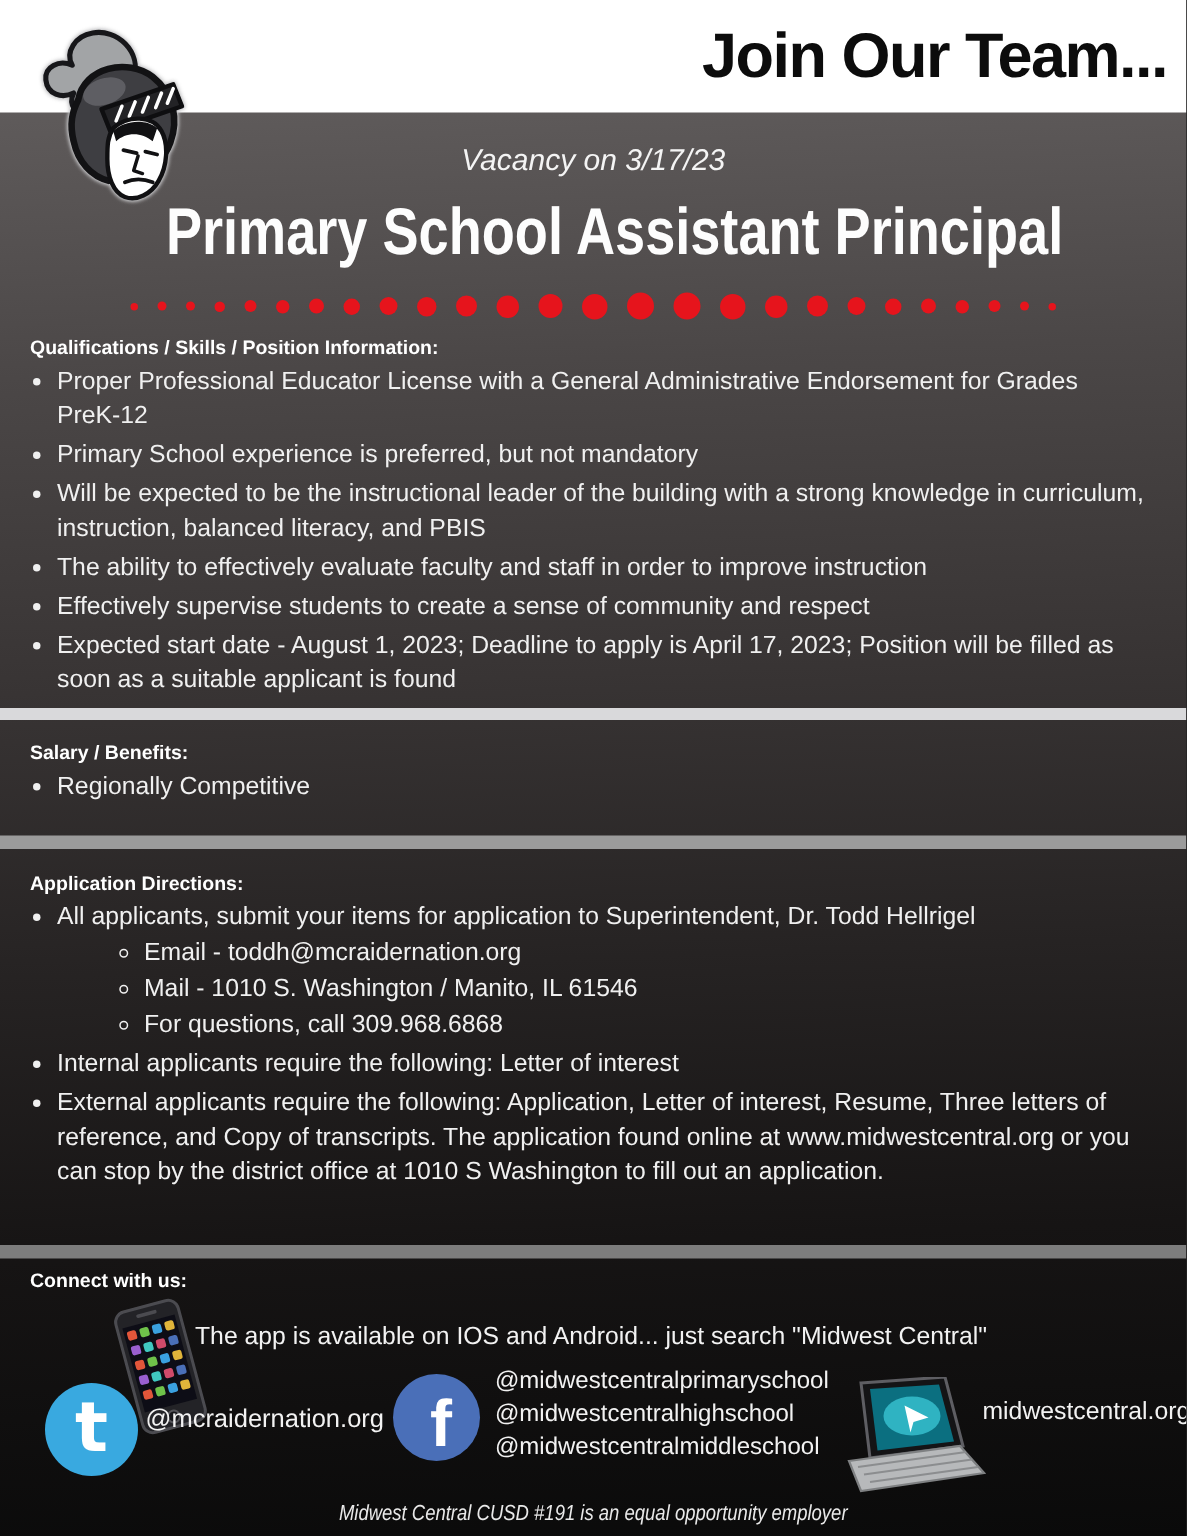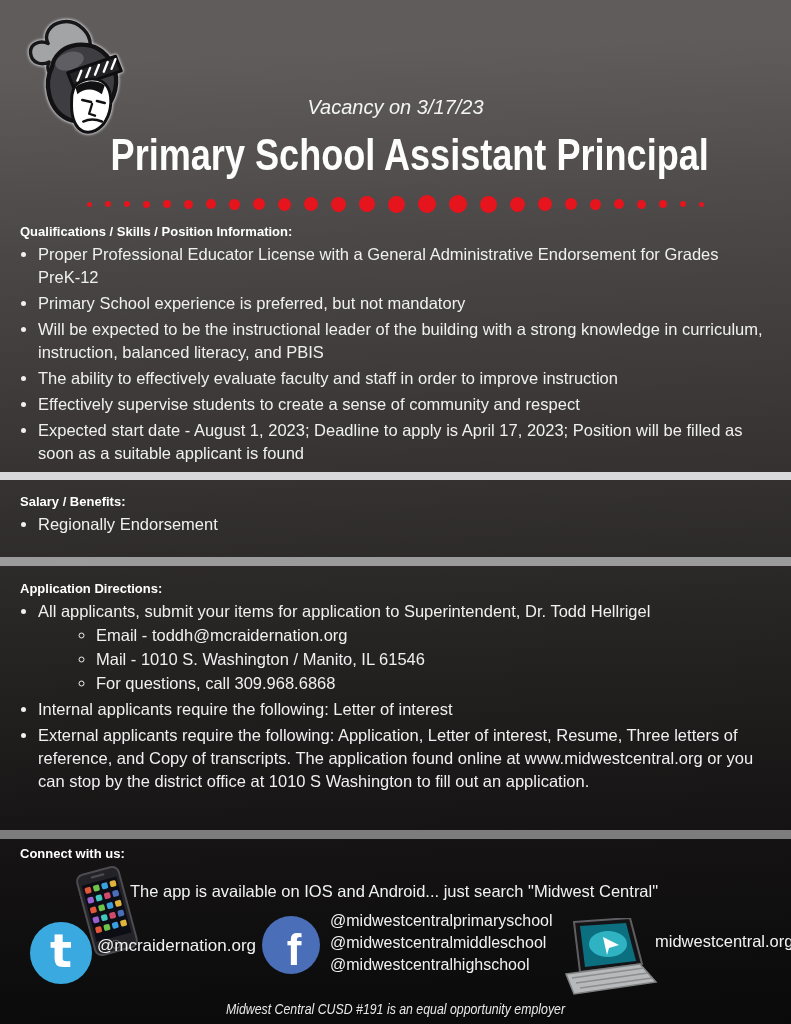--- a/index.html
+++ b/index.html
@@ -58,20 +58,23 @@
   
   .footer{position:absolute;top:1001px;left:0;width:100%;text-align:center;margin:0;
     font-size:14.5px;font-style:italic;color:#e9e9e9;}
   .footer span{display:inline-block;transform:scaleX(.85);transform-origin:center;white-space:nowrap;}
 </style>
 </head>
 <body>
 
 <div class="page">
 
+  <div class="band-white">
+    <h1 class="join-title">Join Our Team...</h1>
+  </div>
 
   <svg class="knight" width="122" height="142" viewBox="0 0 125 145" aria-hidden="true">
     <g stroke-linejoin="round" stroke-linecap="round">
 
       <path d="M78,42 C84,22 66,7 50,10 C38,12 31,23 36,32 C27,28 17,33 18,42 C19,52 29,55 37,51 C33,59 39,67 47,67 C55,67 59,60 58,54 C64,59 73,57 76,50 Z" fill="#a2a4a6" stroke="#17171a" stroke-width="3.5"></path>
 
       <path d="M40,56 C44,33 74,27 91,40 C105,51 109,69 103,85 C99,96 90,104 80,108 L61,111 C49,108 40,98 37,84 C34,72 36,64 40,56 Z" fill="#3e3e42" stroke="#121214" stroke-width="4.5"></path>
       <ellipse cx="58" cy="50" rx="15" ry="9" fill="#707074" opacity="0.65" transform="rotate(-18 58 50)"></ellipse>
 
       <path d="M56,62 L105,45 L111,60 L62,77 Z" fill="#232326" stroke="#0e0e10" stroke-width="3"></path>
@@ -130,21 +133,21 @@
       <li>Effectively supervise students to create a sense of community and respect</li>
       <li>Expected start date - August 1, 2023; Deadline to apply is April 17, 2023; Position will be filled as soon as a suitable applicant is found</li>
     </ul>
   </div>
 
   <div class="divider div-1"></div>
 
   <div class="section sec-salary">
     <h3 class="sec-heading">Salary / Benefits:</h3>
     <ul class="flyer-list">
-      <li>Regionally Endorsement</li>
+      <li>Regionally Competitive</li>
     </ul>
   </div>
 
   <div class="divider div-2"></div>
 
   <div class="section sec-app">
     <h3 class="sec-heading">Application Directions:</h3>
     <ul class="flyer-list">
       <li>
         <span>All applicants, submit your items for application to Superintendent, Dr. Todd Hellrigel</span>
@@ -199,22 +202,22 @@
       <div class="circle-icon tw">
         <span class="glyph">t</span>
       </div>
       <p class="tw-handle">@mcraidernation.org</p>
 
       <div class="circle-icon fb">
         <span class="glyph">f</span>
       </div>
       <div class="fb-handles">
         <div>@midwestcentralprimaryschool</div>
+        <div>@midwestcentralhighschool</div>
         <div>@midwestcentralmiddleschool</div>
-        <div>@midwestcentralhighschool</div>
       </div>
 
       <svg class="laptop" width="100" height="78" viewBox="0 0 100 78" aria-hidden="true">
         <path d="M14,4 L70,0 L82,46 L20,54 Z" fill="#141416" stroke="#5e5e63" stroke-width="2"></path>
         <path d="M20,8 L66,5 L76,43 L25,49 Z" fill="#0b6f80"></path>
         <ellipse cx="48" cy="26" rx="19" ry="13" fill="#3cc9d8" opacity="0.75"></ellipse>
         <path d="M43,19 L59,27 L49,30 L47,37 Z" fill="#ffffff"></path>
         <path d="M6,56 L80,46 L96,64 L14,76 Z" fill="#b7b9bb" stroke="#7e8082" stroke-width="1.5"></path>
         <path d="M12,60 L84,50 M16,65 L88,55 M20,70 L92,60" stroke="#8b8d8f" stroke-width="1.4" fill="none"></path>
       </svg>

